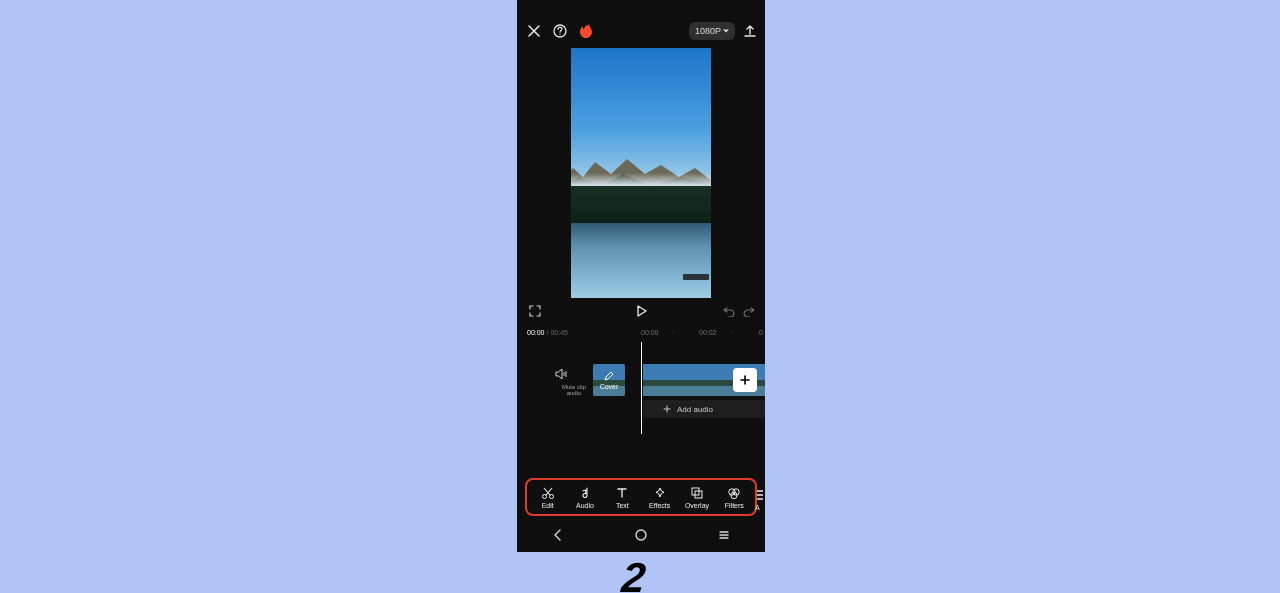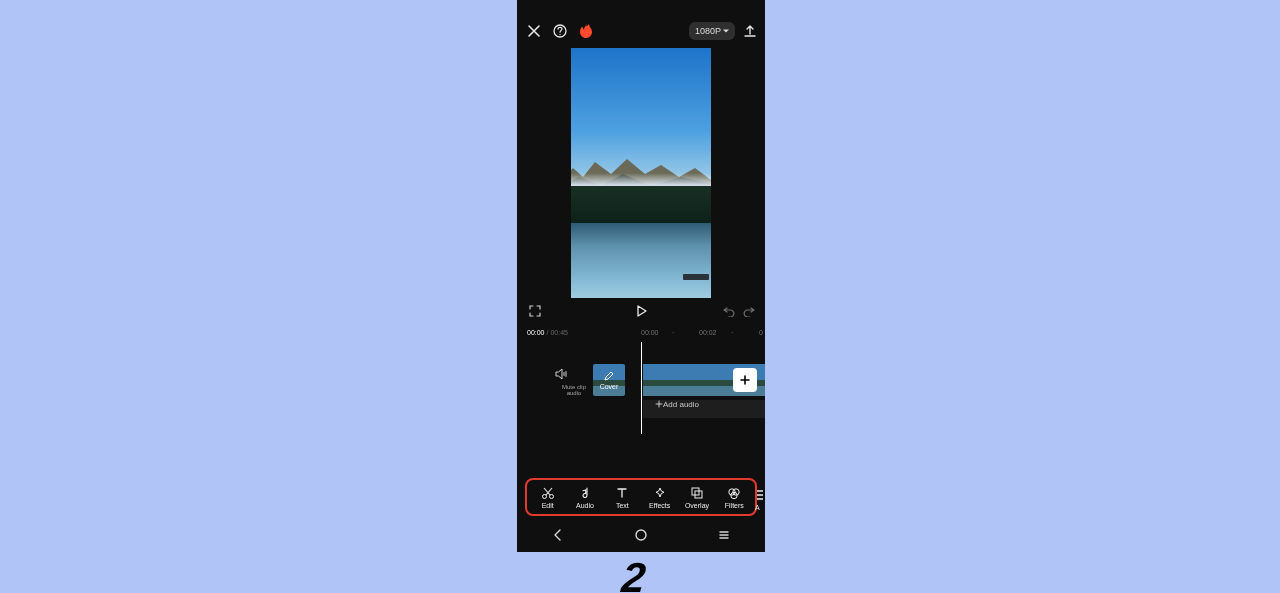--- a/index.html
+++ b/index.html
@@ -120,21 +120,21 @@
   }
   .addbtn {
     position:absolute; right:8px; top:30px; width:24px; height:24px;
     background:#fff; color:#000; border-radius:4px;
     display:flex; align-items:center; justify-content:center;
     font-size:14px; font-weight:bold;
   }
   .addaudio {
     position:absolute; left:126px; right:0; top:62px; height:18px;
     background:#1e1e1e; color:#c9c9c9; font-size:8px;
-    display:flex; align-items:flex-start; padding-left:12px; 
+    display:flex; align-items:center; padding-left:20px; gap:6px;
   }
 
   
   .toolbar {
     position:absolute; left:8px; right:8px; bottom:36px; height:34px;
     border:2px solid #e23b2e; border-radius:8px;
     display:flex; align-items:center; justify-content:space-around;
     padding:0 2px;
     background:rgba(0,0,0,0);
   }

